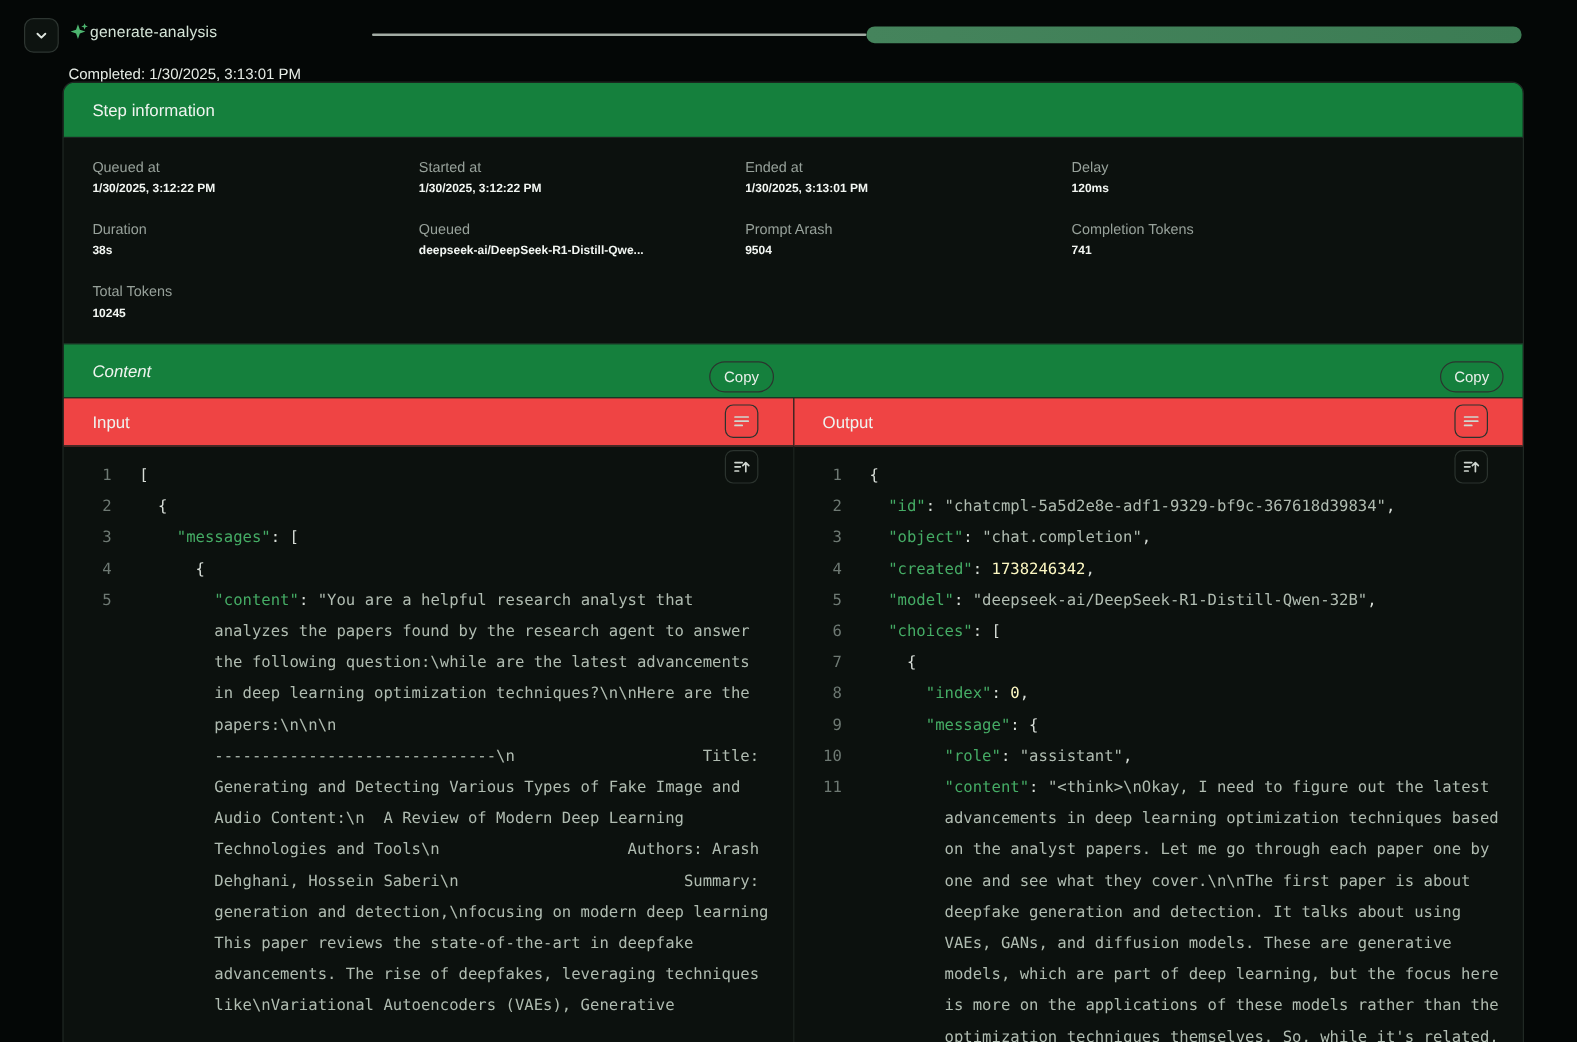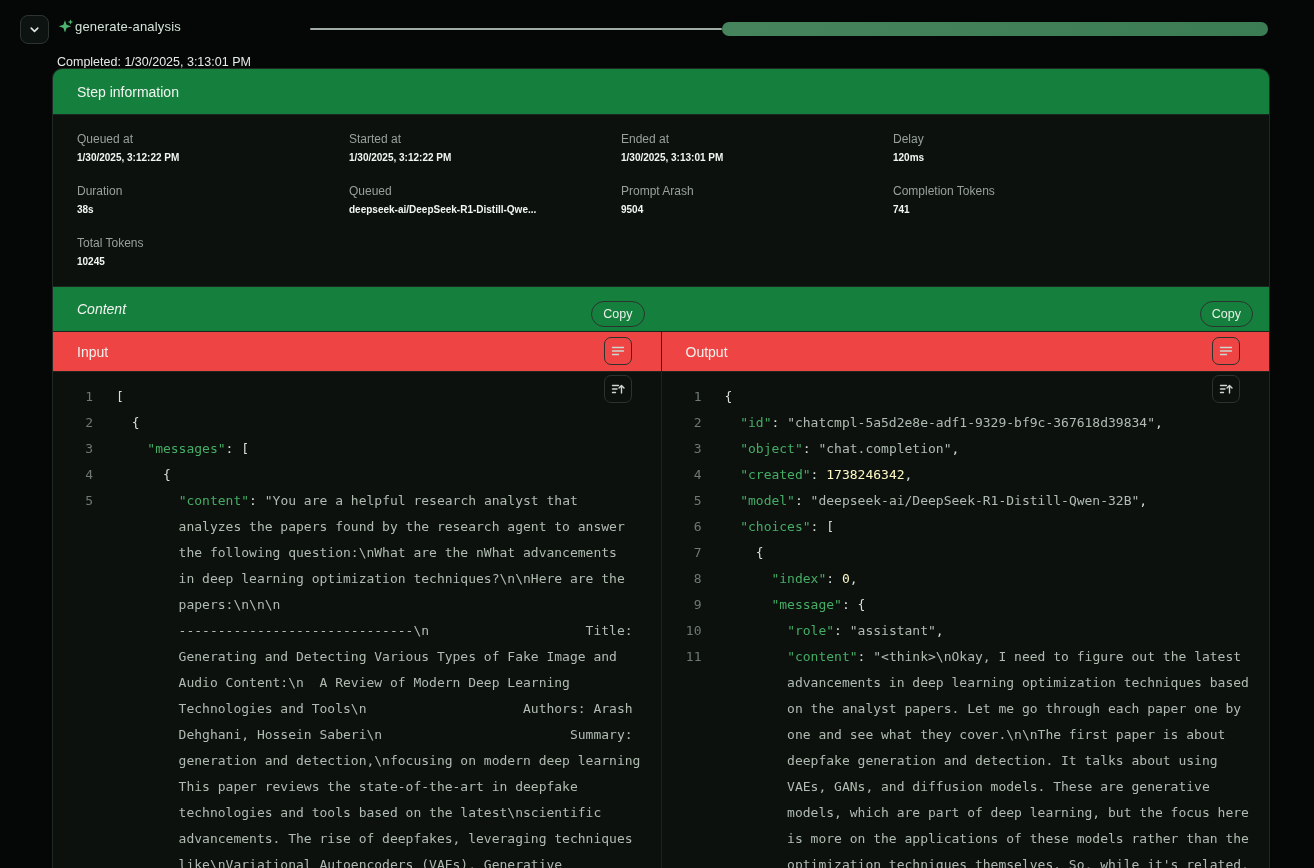--- a/index.html
+++ b/index.html
@@ -191,21 +191,21 @@
           <div class="code-row">
             <span class="ln">5</span>
             <span class="code-text"><span class="tok-pn">        </span><span class="tok-key">"content"</span><span class="tok-pn">: </span><span class="tok-str">"You are a helpful research analyst that</span></span>
           </div>
           <div class="code-row">
             <span class="ln"></span>
             <span class="code-text"><span class="tok-str">        analyzes the papers found by the research agent to answer</span></span>
           </div>
           <div class="code-row">
             <span class="ln"></span>
-            <span class="code-text"><span class="tok-str">        the following question:\nWhat are the nWhat advancements</span></span>
+            <span class="code-text"><span class="tok-str">        the following question:\while are the latest advancements</span></span>
           </div>
           <div class="code-row">
             <span class="ln"></span>
             <span class="code-text"><span class="tok-str">        in deep learning optimization techniques?\n\nHere are the</span></span>
           </div>
           <div class="code-row">
             <span class="ln"></span>
             <span class="code-text"><span class="tok-str">        papers:\n\n\n</span></span>
           </div>
           <div class="code-row">
@@ -228,24 +228,20 @@
             <span class="ln"></span>
             <span class="code-text"><span class="tok-str">        Dehghani, Hossein Saberi\n                        Summary:</span></span>
           </div>
           <div class="code-row">
             <span class="ln"></span>
             <span class="code-text"><span class="tok-str">        generation and detection,\nfocusing on modern deep learning</span></span>
           </div>
           <div class="code-row">
             <span class="ln"></span>
             <span class="code-text"><span class="tok-str">        This paper reviews the state-of-the-art in deepfake</span></span>
-          </div>
-          <div class="code-row">
-            <span class="ln"></span>
-            <span class="code-text"><span class="tok-str">        technologies and tools based on the latest\nscientific</span></span>
           </div>
           <div class="code-row">
             <span class="ln"></span>
             <span class="code-text"><span class="tok-str">        advancements. The rise of deepfakes, leveraging techniques</span></span>
           </div>
           <div class="code-row">
             <span class="ln"></span>
             <span class="code-text"><span class="tok-str">        like\nVariational Autoencoders (VAEs), Generative</span></span>
           </div>
         </div>

